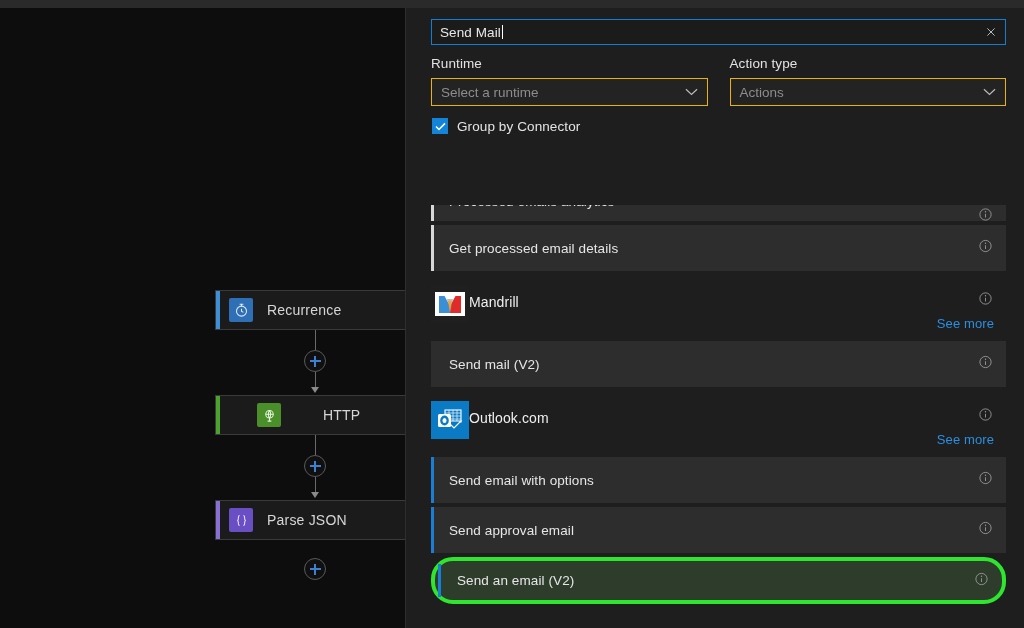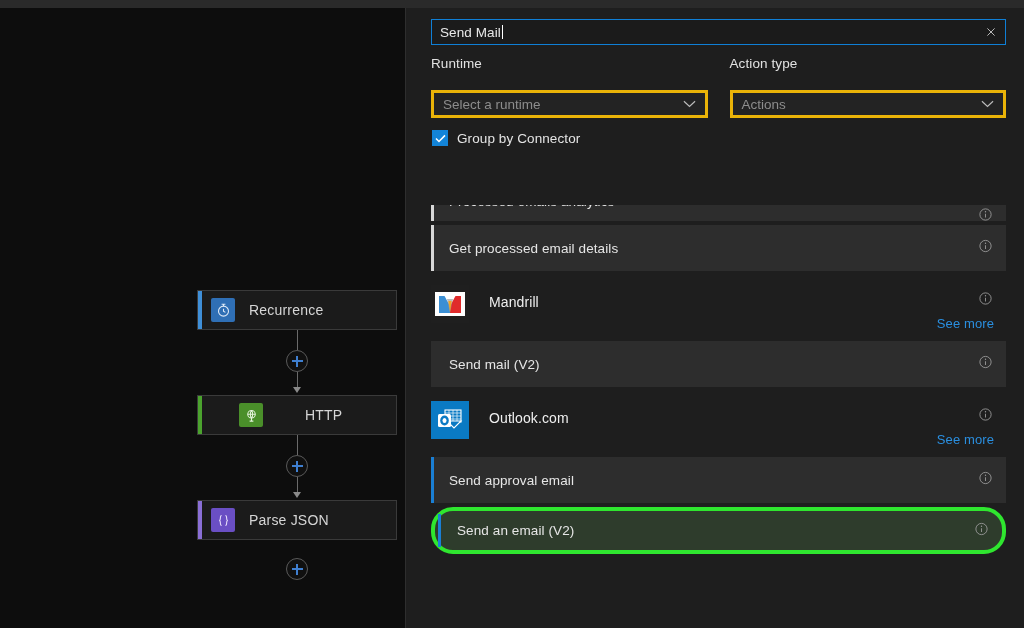--- a/index.html
+++ b/index.html
@@ -12,21 +12,21 @@
   #app { position: relative; width: 1024px; height: 628px; background: #0d0d0d; }
 
   
   .top-strip {
     position: absolute; left: 0; top: 0; width: 1024px; height: 8px;
     background: #2a2a2a;
   }
 
   
   .canvas {
-    position: absolute; left: 0; top: 8px; width: 403px; height: 620px;
+    position: absolute; left: 18px; top: 8px; width: 403px; height: 620px;
     background: #0d0d0d;
   }
   .node {
     position: absolute; width: 200px; height: 40px;
     background: #1b1b1b;
     border: 1px solid #3a3a3a;
     display: flex; align-items: center;
   }
   .node-bar { width: 4px; height: 100%; flex: 0 0 4px; }
   .node-icon {
@@ -99,25 +99,25 @@
     position: absolute; right: 6px; top: 50%; transform: translateY(-50%);
     width: 16px; height: 16px; display: flex;
     align-items: center; justify-content: center; cursor: pointer;
   }
 
   .fields-row {
     display: flex; gap: 22px; padding: 11px 18px 0 25px;
   }
   .field { flex: 1 1 0; min-width: 0; }
   .field-label {
-    color: #e2e2e2; font-size: 13.5px; margin-bottom: 19px; letter-spacing: .1px;
+    color: #e2e2e2; font-size: 13.5px; margin-bottom: 7px; letter-spacing: .1px;
   }
   .dropdown {
     position: relative; height: 28px;
-    background: #232323; border: 3px solid #eab308;
+    background: #232323; border: 1px solid #eab308;
     display: flex; align-items: center;
   }
   .dropdown-value {
     color: #8d8d8d; font-size: 13.5px; padding-left: 9px;
     white-space: nowrap; overflow: hidden; text-overflow: ellipsis;
   }
   .chevron {
     position: absolute; right: 9px; top: 50%; transform: translateY(-50%);
     display: flex;
   }
@@ -172,21 +172,21 @@
   }
   .connector-head {
     display: flex; align-items: flex-start; height: 46px;
   }
   .connector-icon {
     width: 38px; height: 38px; flex: 0 0 38px;
     display: flex; align-items: center; justify-content: center;
     overflow: hidden;
   }
   .connector-name {
-    color: #efefef; font-size: 14px; margin-left: 20px; margin-top: 9px;
+    color: #efefef; font-size: 14px; margin-top: 9px;
     letter-spacing: .1px;
   }
   .connector-info {
     position: absolute; right: 13px; top: 6px; cursor: pointer;
   }
   .see-more {
     position: absolute; right: 12px; top: 31px;
     color: #2a8fe0; font-size: 13px; cursor: pointer; letter-spacing: .1px;
   }
 </style>
@@ -376,20 +376,31 @@
         <span class="connector-info">
           <svg width="15" height="15" viewBox="0 0 20 20" stroke="#9a9a9a" stroke-width="1.2" fill="none">
             <circle cx="10" cy="10" r="7.5"></circle>
             <path d="M10 9v5"></path>
               <circle cx="10" cy="6.3" r=".9" fill="#9a9a9a" stroke="none"></circle>
           </svg>
         </span>
         <span class="see-more">See more</span>
       </div>
 
+      <div class="item">
+        <span class="item-bar" style="background:#1a7fd4;"></span>
+        <span class="item-label">Send email with options</span>
+        <span class="item-info">
+          <svg width="15" height="15" viewBox="0 0 20 20" stroke="#9a9a9a" stroke-width="1.2" fill="none">
+            <circle cx="10" cy="10" r="7.5"></circle>
+            <path d="M10 9v5"></path>
+              <circle cx="10" cy="6.3" r=".9" fill="#9a9a9a" stroke="none"></circle>
+          </svg>
+        </span>
+      </div>
 
       <div class="item">
         <span class="item-bar" style="background:#1a7fd4;"></span>
         <span class="item-label">Send approval email</span>
         <span class="item-info">
           <svg width="15" height="15" viewBox="0 0 20 20" stroke="#9a9a9a" stroke-width="1.2" fill="none">
             <circle cx="10" cy="10" r="7.5"></circle>
             <path d="M10 9v5"></path>
               <circle cx="10" cy="6.3" r=".9" fill="#9a9a9a" stroke="none"></circle>
           </svg>

